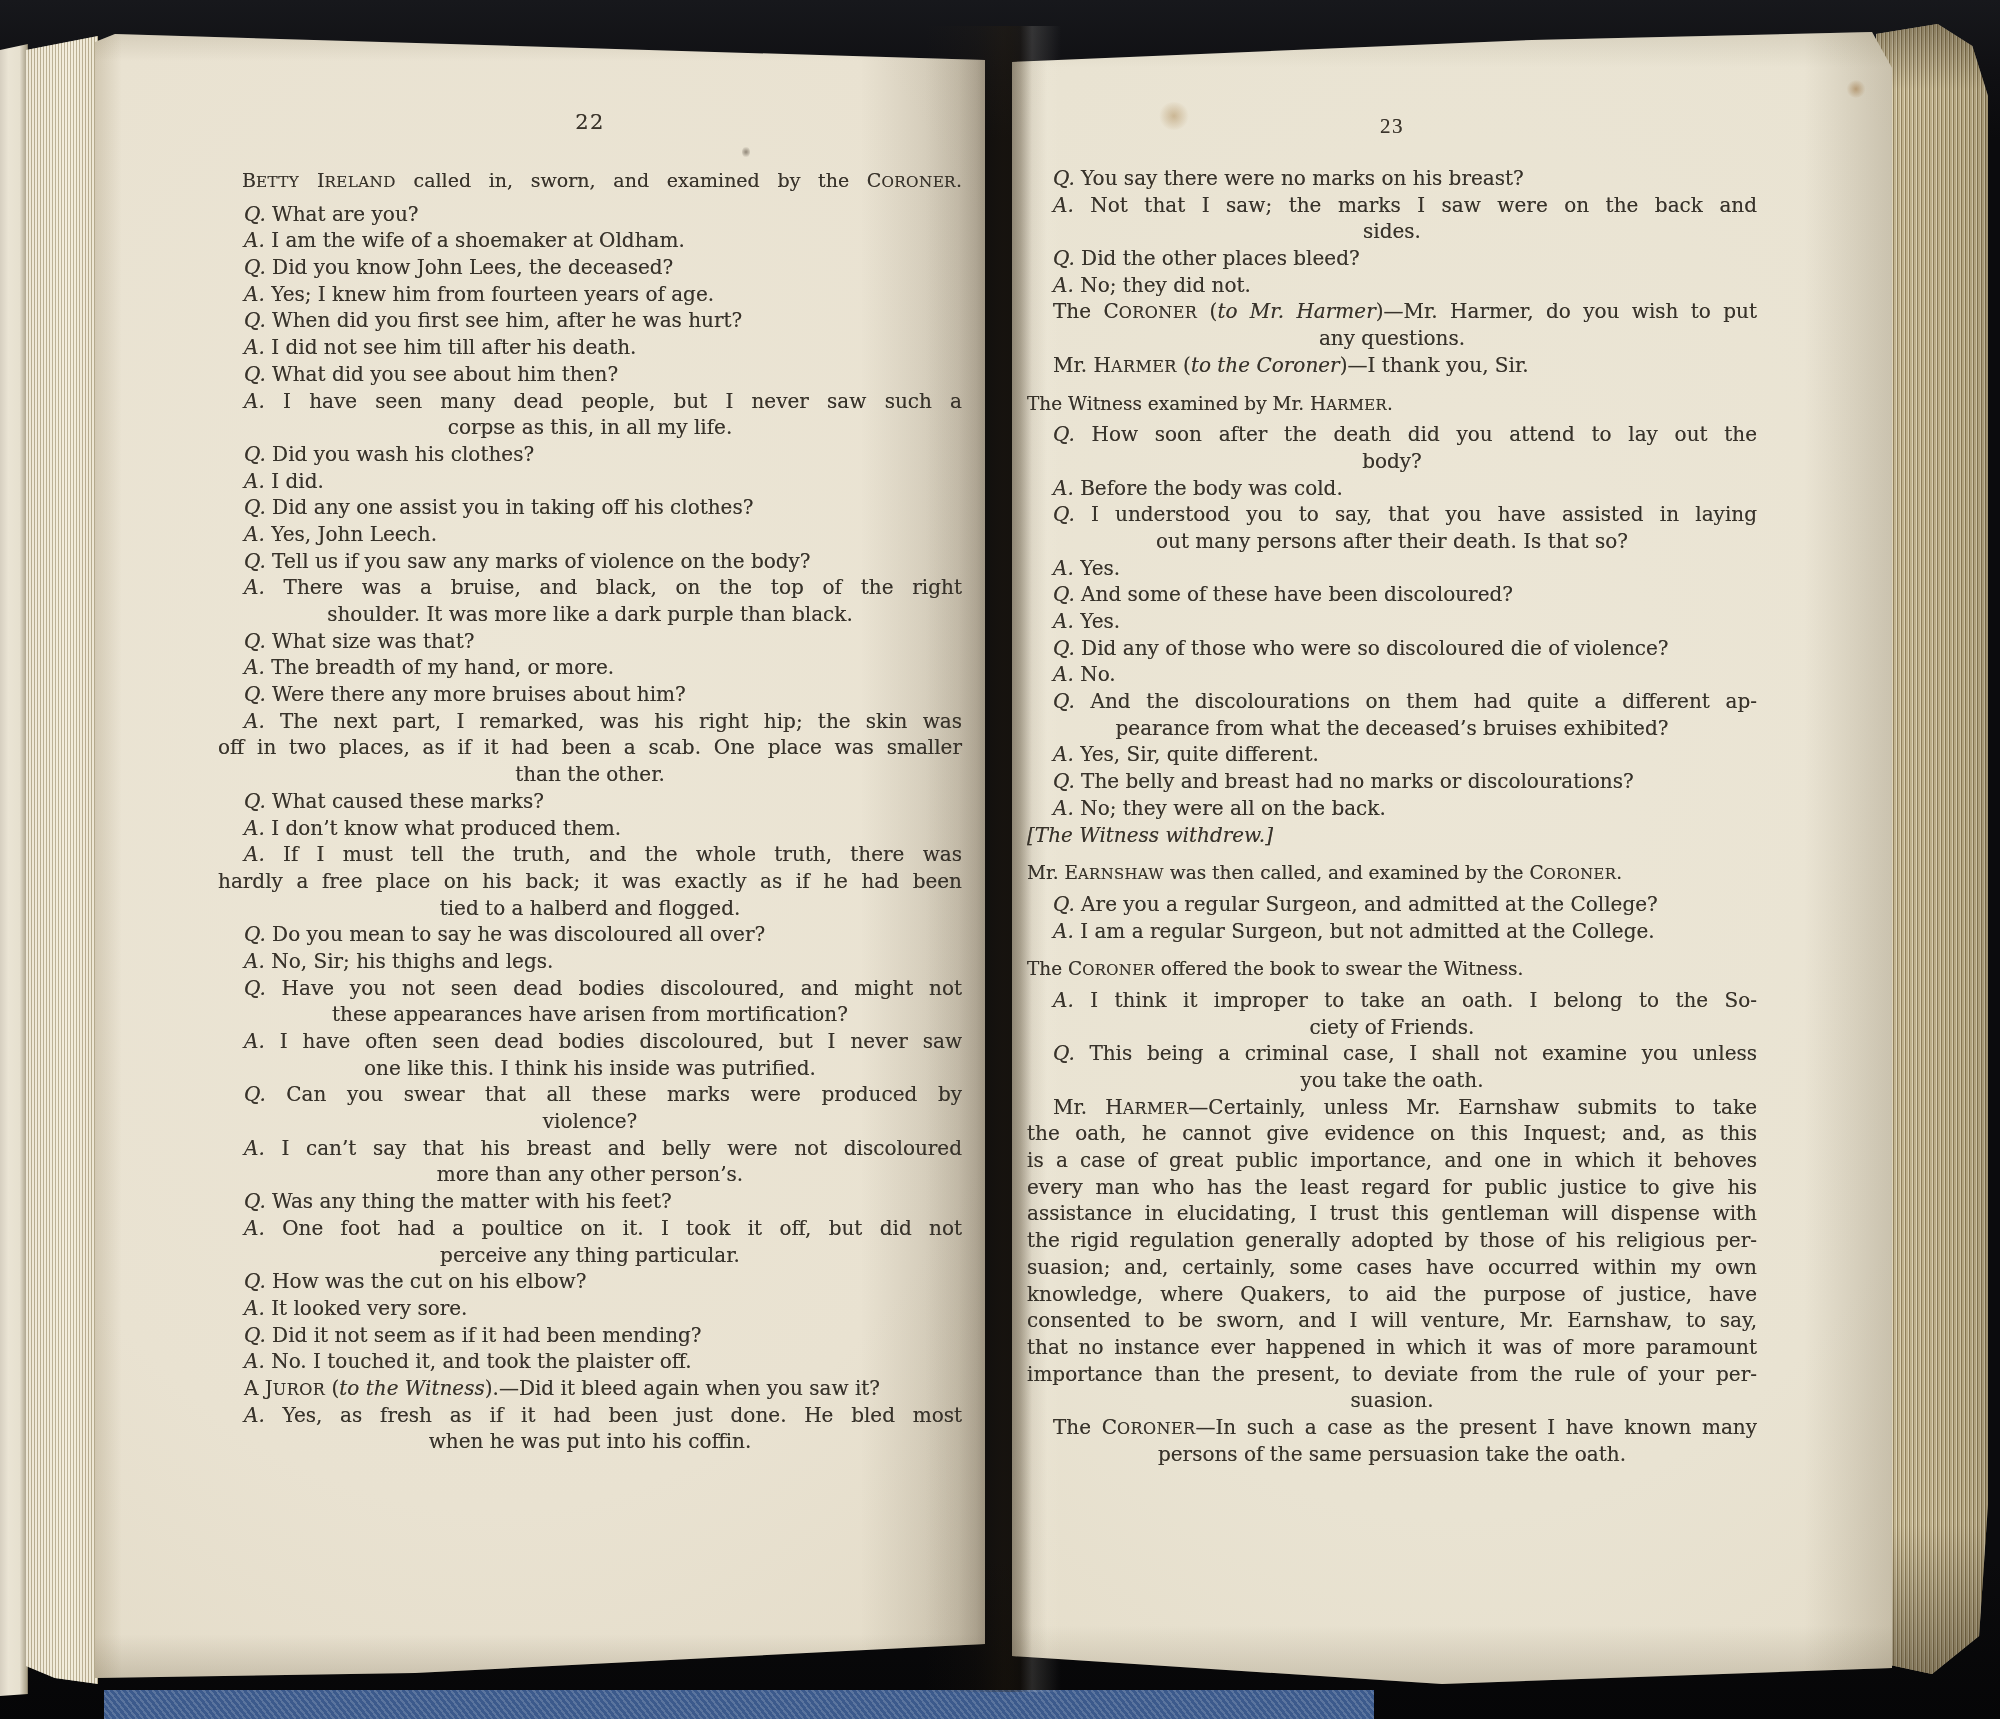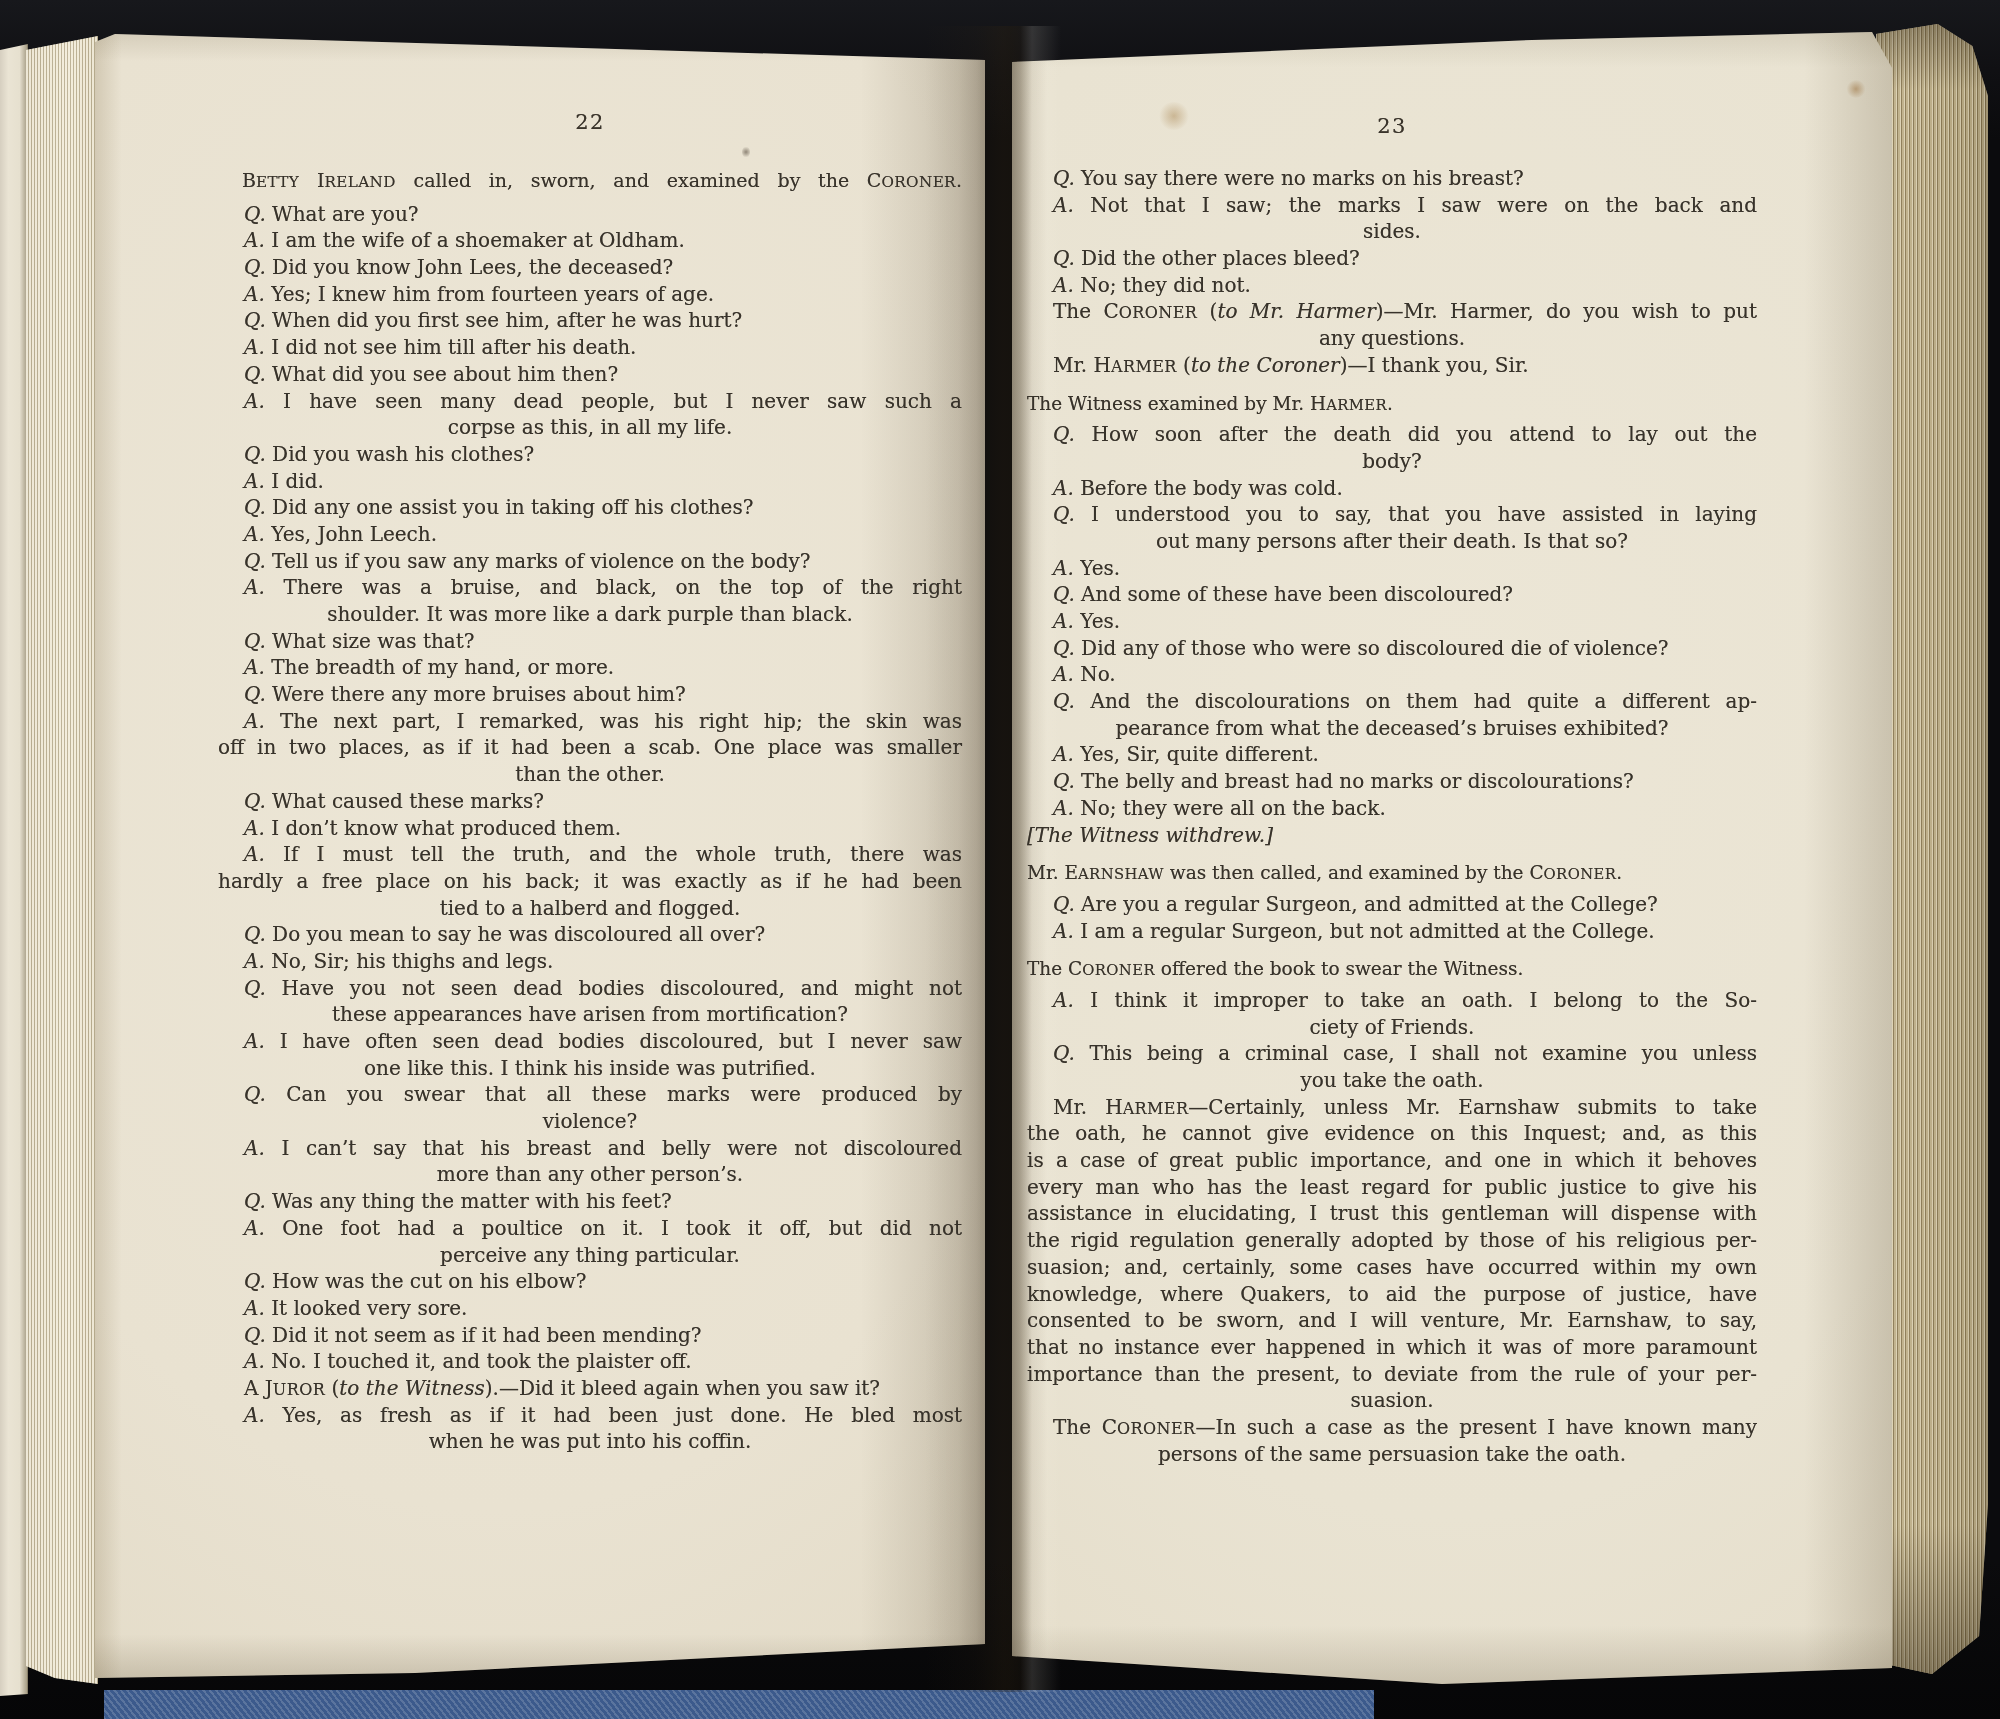--- a/index.html
+++ b/index.html
@@ -45,21 +45,21 @@
   
   .gutter{position:absolute;left:925px;top:26px;width:170px;height:1666px;pointer-events:none;
     background:linear-gradient(90deg,rgba(0,0,0,0) 0%,rgba(55,42,22,.10) 30%,rgba(48,36,18,.30) 46%,rgba(42,32,16,.34) 50%,rgba(48,36,18,.22) 56%,rgba(255,250,238,.14) 63%,rgba(0,0,0,0) 80%);}
   .spot{position:absolute;border-radius:50%;pointer-events:none;}
   .spot-1{left:1158px;top:102px;width:32px;height:28px;background:radial-gradient(circle,rgba(160,120,62,.42),rgba(160,120,62,0) 70%);}
   .spot-2{left:1846px;top:80px;width:20px;height:18px;background:radial-gradient(circle,rgba(150,105,50,.5),rgba(150,105,50,0) 70%);}
   .spot-3{left:742px;top:146px;width:8px;height:12px;background:radial-gradient(circle,rgba(70,58,45,.55),rgba(70,58,45,0) 75%);}
   .pagenum{position:absolute;font-size:21px;letter-spacing:1.5px;color:#3a342b;text-align:center;
     text-shadow:0 0 .5px rgba(58,52,43,.6);}
   .pagenum-left{left:218px;top:110px;width:744px;}
-  .pagenum-right{left:1027px;top:114px;width:730px;}
+  .pagenum-right{left:1027px;top:114px;width:730px;font-family:Liberation Serif, serif;}
   .pagetext{position:absolute;font-size:20px;line-height:24px;color:#37322a;
     text-shadow:0 0 .5px rgba(55,48,40,.55);}
   .pagetext-left{left:218px;top:168px;width:744px;}
   .pagetext-right{left:1027px;top:166px;width:730px;}
   .ln{min-height:26.7px;}
   .ln.i{text-indent:26px;}
   .ln.f{text-indent:0;text-align:center;}
   .ln.h{font-size:19px;margin-bottom:7px;text-indent:24px;}
   .ln.c{text-align:left;font-size:18.5px;margin:12px 0 4px 0;}
   .ln.r{text-align:left;font-style:italic;padding-right:4px;}

